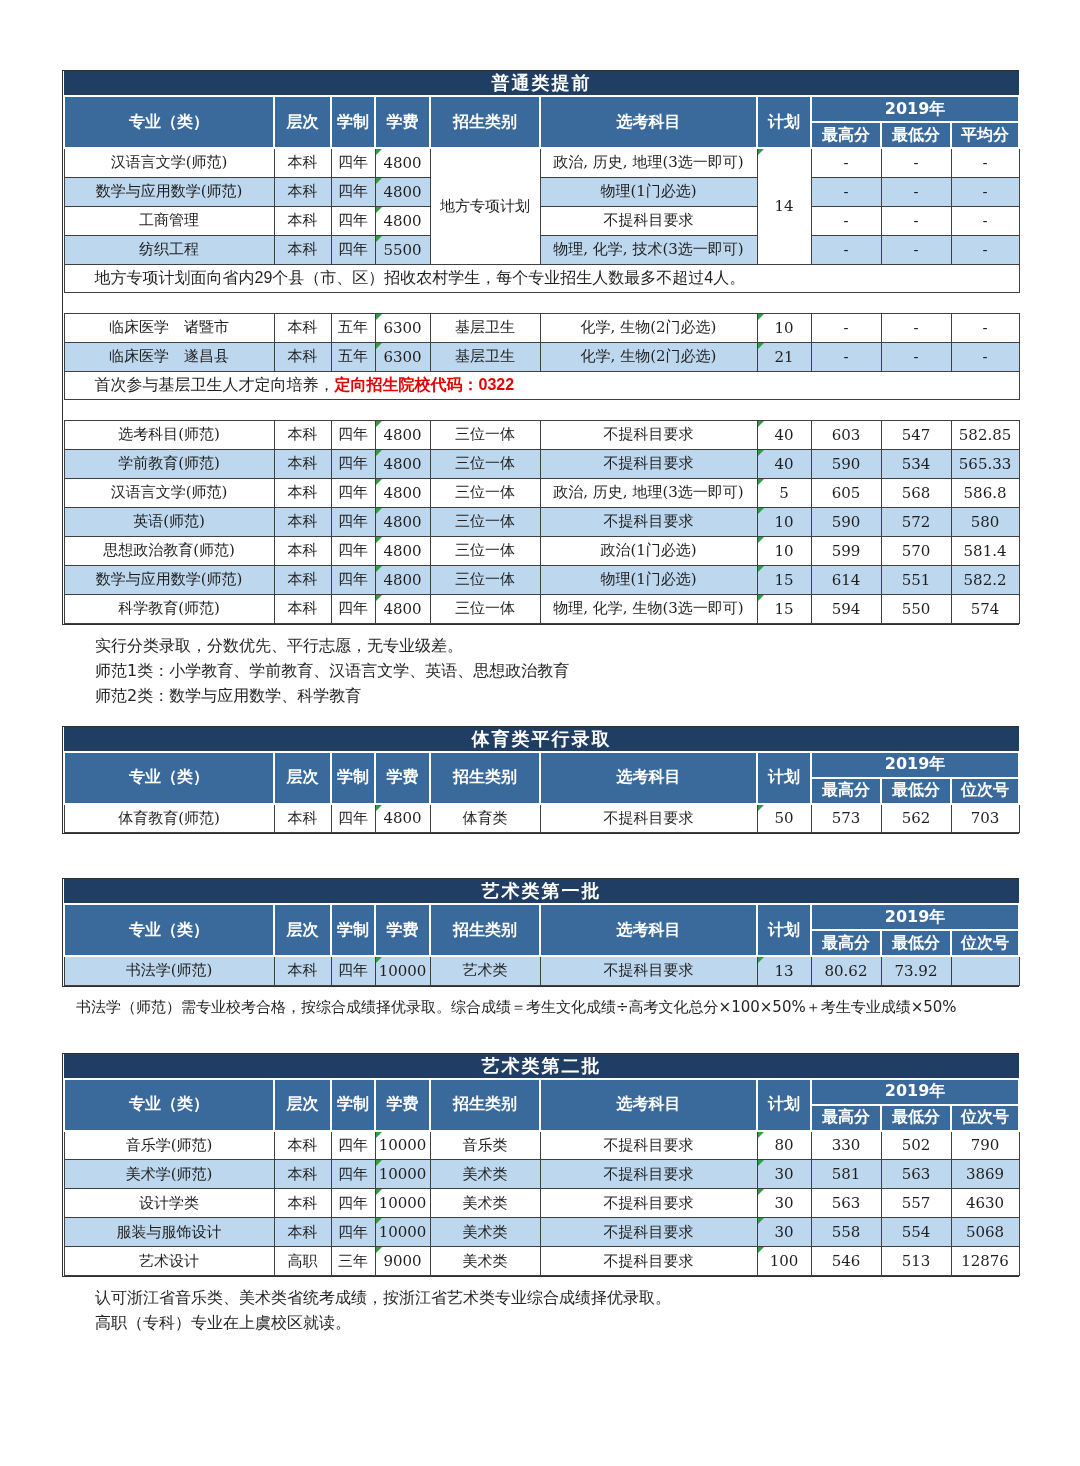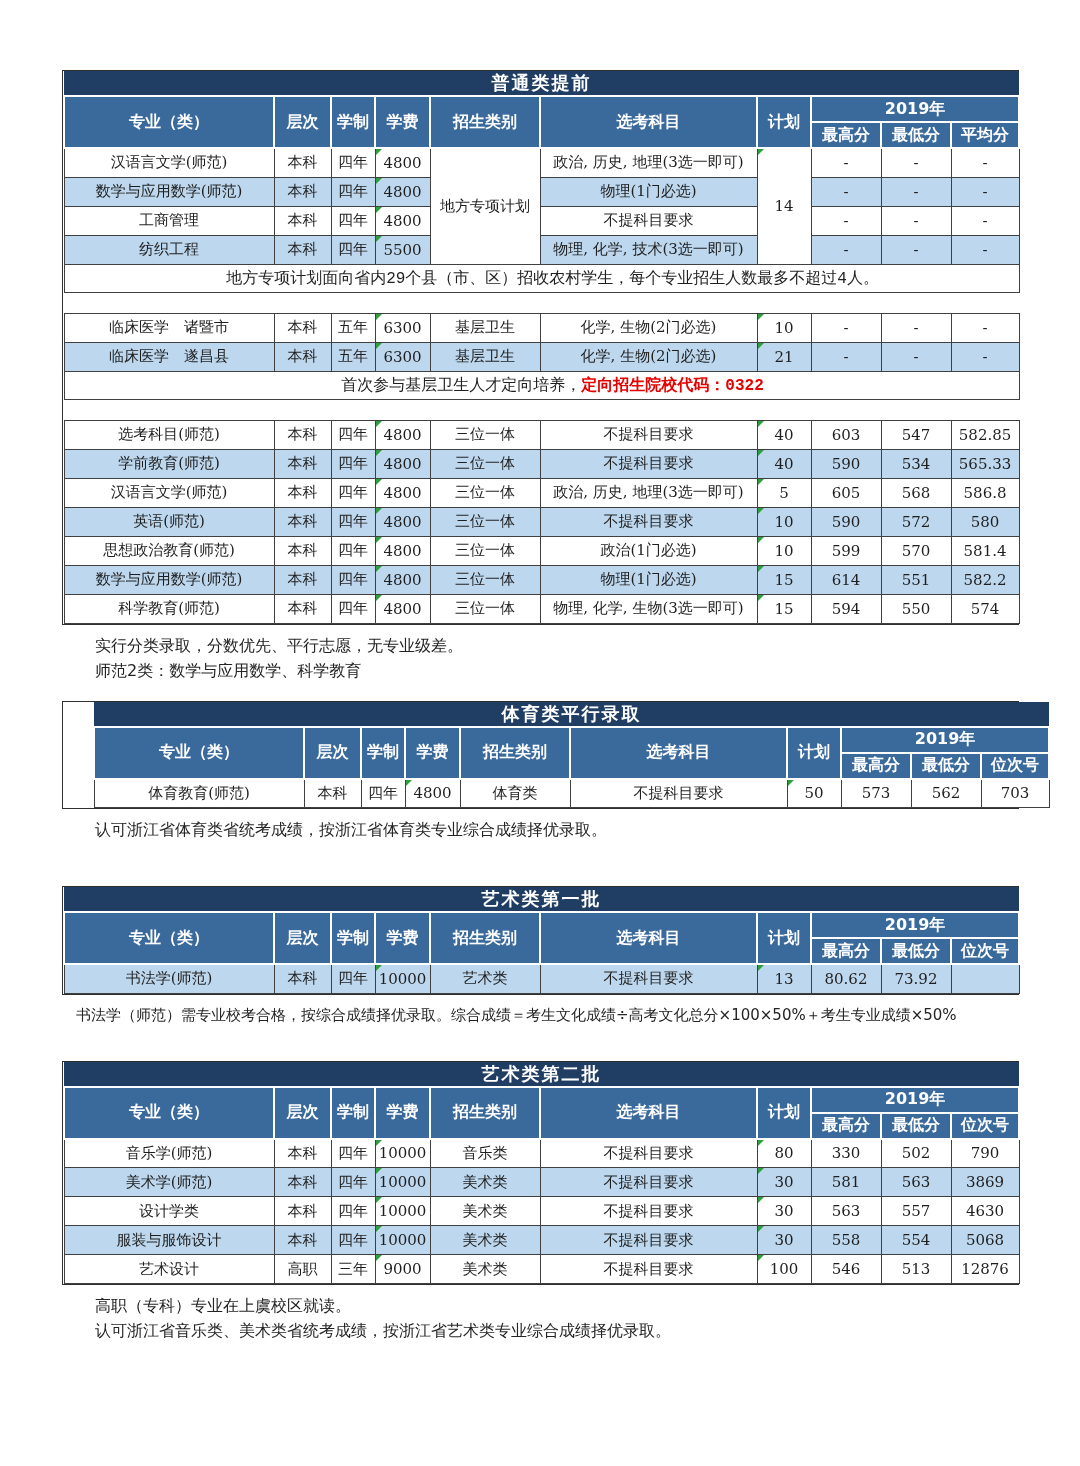--- a/index.html
+++ b/index.html
@@ -21,36 +21,36 @@
     background:#3a6a9c; color:#ffffff; font-weight:bold; font-size:16px;
     border:2px solid #ffffff; height:26px;
   }
   tr.dr td {
     border:1px solid #404040; height:29px; font-size:15px; background:#ffffff;
     font-family:"DejaVu Serif","Liberation Serif",serif;
   }
   tr.dr.alt td { background:#bdd7ee; }
   td.mg { background:#bdd7ee; }
   tr.note td {
-    border:1px solid #404040; height:28px; font-size:16px; text-align:center;
+    border:1px solid #404040; height:28px; font-size:16px; text-align:left;
     padding:0 8px 0 30px; background:#ffffff;
-    font-family:Liberation Mono, monospace;
+    font-family:Liberation Sans, sans-serif;
   }
   tr.spacer td { height:21px; background:#ffffff; border-left:none; border-right:none;
     border-top:1px solid #404040; border-bottom:1px solid #404040; }
   .red { color:#e60000; font-weight:bold; }
   td.gt { position:relative; }
   td.gt::before {
     content:""; position:absolute; top:0; left:0; width:0; height:0;
     border-top:6px solid #2e9e3f; border-right:6px solid transparent;
   }
   .fnotes { margin:8px 0 0 33px; font-size:16px; line-height:25px; color:#242424; }
   .fnotes.s3 { margin-left:14px; }
   .fn-small { font-size:15px; white-space:nowrap; }
-  .mt18 { margin-top:18px;padding-left:30px; }
+  .mt18 { margin-top:18px; }
   .mt44 { margin-top:44px; }
   .mt54 { margin-top:33px; }
 </style>
 </head>
 <body>
 
 <div class="page">
 
   <div class="tblwrap">
   <table>
@@ -250,20 +250,21 @@
       <td class="gt">15</td>
       <td>594</td>
       <td>550</td>
       <td>574</td>
     </tr>
     </tbody>
   </table>
   </div>
   <div class="fnotes">
     <div>实行分类录取，分数优先、平行志愿，无专业级差。</div>
+    <div>师范1类：小学教育、学前教育、汉语言文学、英语、思想政治教育</div>
     <div>师范2类：数学与应用数学、科学教育</div>
   </div>
 
   <div class="tblwrap mt18">
   <table>
     <colgroup>
       <col style="width:210px">
           <col style="width:57px">
           <col style="width:44px">
           <col style="width:55px">
@@ -301,23 +302,20 @@
       <td>体育类</td>
       <td>不提科目要求</td>
       <td class="gt">50</td>
       <td>573</td>
       <td>562</td>
       <td>703</td>
     </tr>
     </tbody>
   </table>
   </div>
-  <div class="fnotes">
-    <div>认可浙江省体育类省统考成绩，按浙江省体育类专业综合成绩择优录取。</div>
-  </div>
 
   <div class="tblwrap mt44">
   <table>
     <colgroup>
       <col style="width:210px">
           <col style="width:57px">
           <col style="width:44px">
           <col style="width:55px">
           <col style="width:110px">
       <col style="width:217px">
@@ -454,17 +452,17 @@
       <td>不提科目要求</td>
       <td class="gt">100</td>
       <td>546</td>
       <td>513</td>
       <td>12876</td>
     </tr>
     </tbody>
   </table>
   </div>
   <div class="fnotes">
+    <div>认可浙江省音乐类、美术类省统考成绩，按浙江省艺术类专业综合成绩择优录取。</div>
     <div>高职（专科）专业在上虞校区就读。</div>
-    <div>认可浙江省音乐类、美术类省统考成绩，按浙江省艺术类专业综合成绩择优录取。</div>
   </div>
 
 </div>
 
 </body></html>

